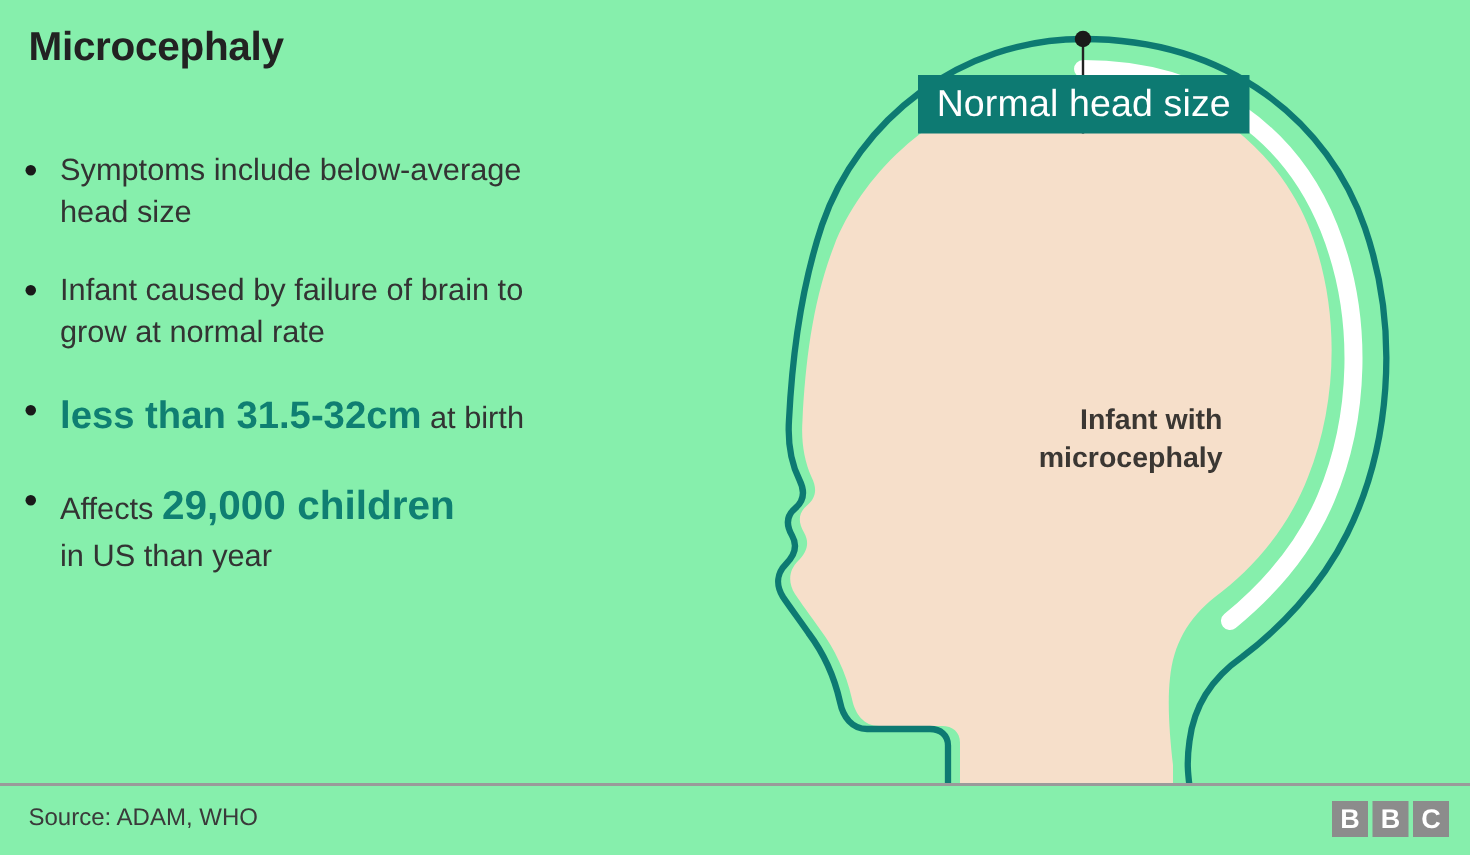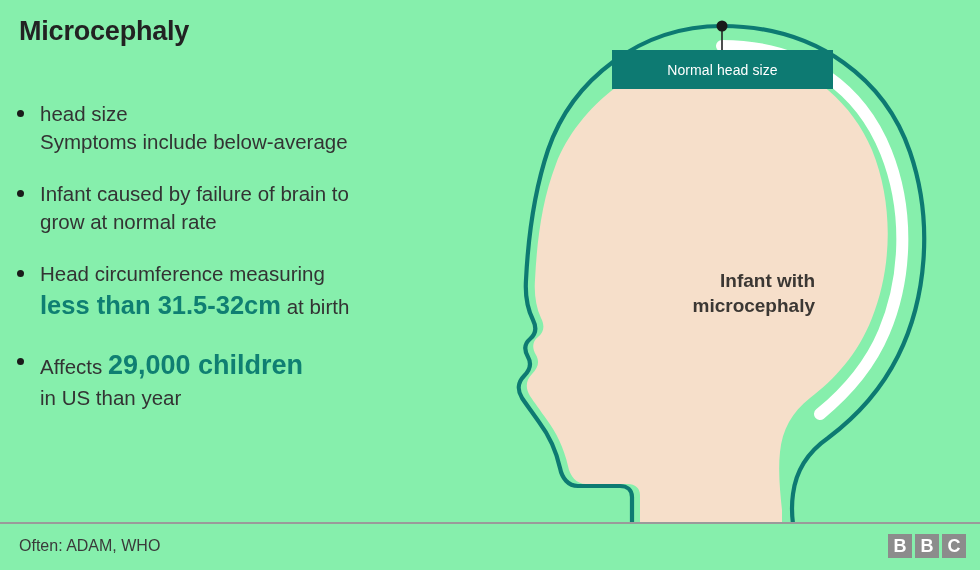--- a/index.html
+++ b/index.html
@@ -91,21 +91,21 @@
 
   
   .callout {
     position: absolute;
     left: 612px;
     top: 50px;
     width: 221px;
     height: 39px;
     background: #0d7a72;
     color: #ffffff;
-    font-size: 14px;
+    font-size: 25px;
     display: flex;
     align-items: center;
     justify-content: center;
     letter-spacing: 0.1px;
   }
 
   
   .head-caption {
     position: absolute;
     left: 600px;
@@ -158,33 +158,32 @@
 <body>
 
 <div id="infographic">
 
   <div class="title">Microcephaly</div>
 
   <div class="bullets">
 
     <div class="bullet-item">
       <span class="bullet-dot"></span>
+      <span class="bullet-line">Symptoms include below-average</span>
       <span class="bullet-line">head size</span>
-      <span class="bullet-line">Symptoms include below-average</span>
     </div>
 
     <div class="bullet-item">
       <span class="bullet-dot"></span>
       <span class="bullet-line">Infant caused by failure of brain to</span>
       <span class="bullet-line">grow at normal rate</span>
     </div>
 
     <div class="bullet-item">
       <span class="bullet-dot"></span>
-      <span class="bullet-line">Head circumference measuring</span>
       <span class="bullet-line tall"><span class="hl">less than 31.5-32cm</span><span class="plain-after"> at birth</span></span>
     </div>
 
     <div class="bullet-item">
       <span class="bullet-dot"></span>
       <span class="bullet-line tall"><span class="plain-after">Affects </span><span class="hl-big">29,000 children</span></span>
       <span class="bullet-line">in US than year</span>
     </div>
 
   </div>
@@ -249,20 +248,20 @@
   <div class="callout">
     <span>Normal head size</span>
   </div>
 
   <div class="head-caption">
     <span>Infant with</span><br>
     <span>microcephaly</span>
   </div>
 
   <div class="footer-rule"></div>
-  <div class="source">Often: ADAM, WHO</div>
+  <div class="source">Source: ADAM, WHO</div>
   <div class="bbc-logo">
     <span class="bbc-block">B</span>
     <span class="bbc-block">B</span>
     <span class="bbc-block">C</span>
   </div>
 
 </div>
 
 </body></html>

